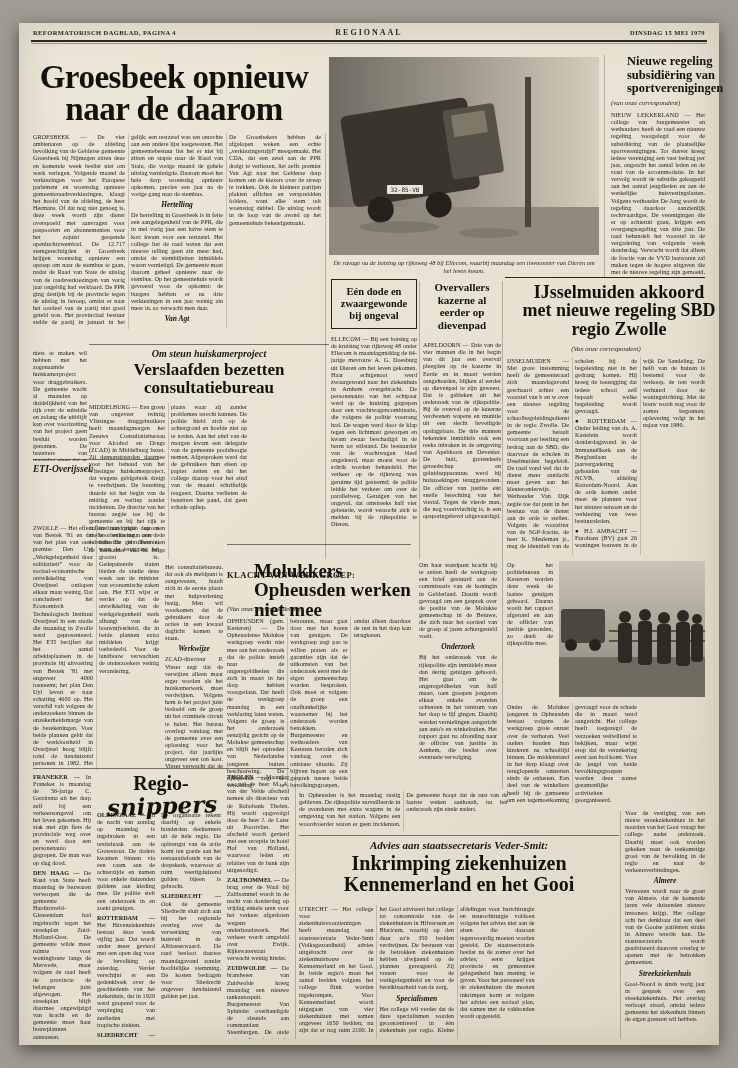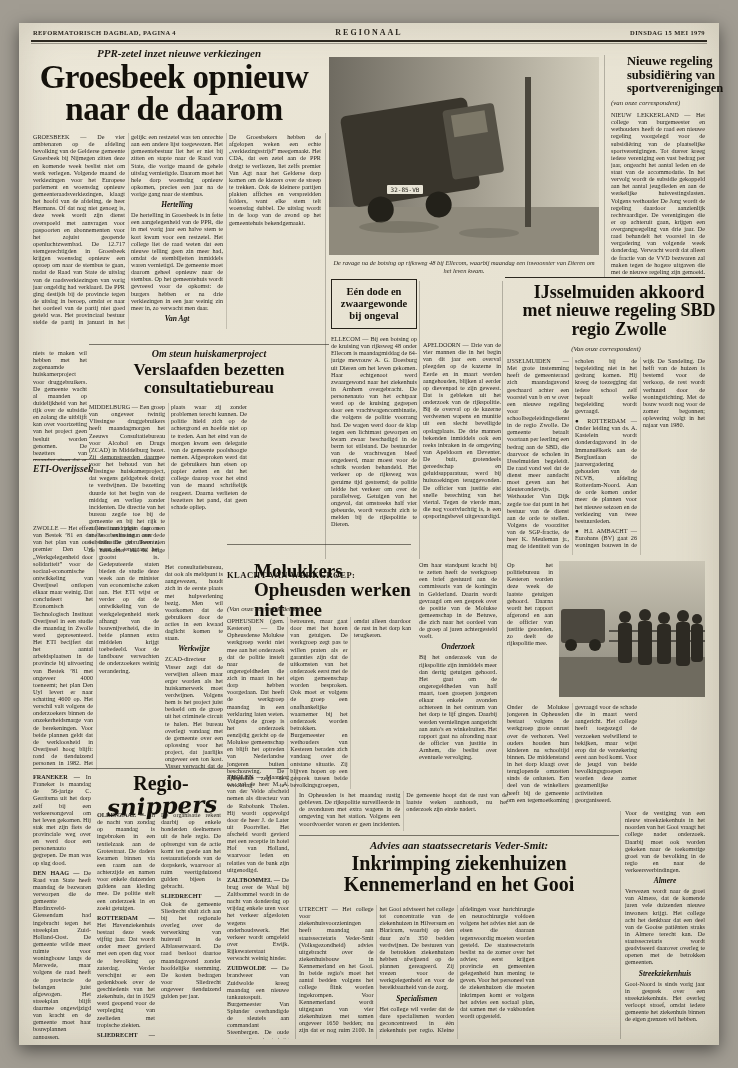--- a/index.html
+++ b/index.html
@@ -41,21 +41,20 @@
 <body>
 
 <div class="paper">
 
   <div class="abs mh" style="left:14px;top:7px;">REFORMATORISCH DAGBLAD, PAGINA 4</div>
   <div class="abs mh" style="left:0;top:6px;width:700px;text-align:center;font-size:8px;letter-spacing:2px;">REGIONAAL</div>
   <div class="abs mh" style="right:14px;top:7px;">DINSDAG 15 MEI 1979</div>
   <div class="rule" style="left:12px;top:17px;width:676px;height:2px;"></div>
   <div class="rule" style="left:12px;top:20px;width:676px;height:1px;opacity:.4;"></div>
 
-  <div class="abs kick" style="left:20px;top:24px;width:280px;">PPR-zetel inzet nieuwe verkiezingen</div>
   <div class="abs h-xl" style="left:6px;top:38px;width:298px;">Groesbeek opnieuw naar de daarom</div>
   <div class="abs body cols3" style="left:14px;top:110px;width:288px;height:196px;">
     <p>GROESBEEK — De vier ambtenaren op de afdeling bevolking van de Gelderse gemeente Groesbeek bij Nijmegen zitten deze en komende week beslist niet om werk verlegen. Volgende maand de verkiezingen voor het Europese parlement en woensdag opnieuw gemeenteraadsverkiezingen, klaagt het hoofd van de afdeling, de heer Hermans. Of dat nog niet genoeg is, deze week wordt zijn dienst overspoeld met aanvragen voor paspoorten en abonnementen voor het zojuist geopende openluchtzwembad. De 12.717 stemgerechtigden in Groesbeek krijgen woensdag opnieuw een oproep om naar de stembus te gaan, nadat de Raad van State de uitslag van de raadsverkiezingen van vorig jaar ongeldig had verklaard. De PPR ging destijds bij de provincie tegen de uitslag in beroep, omdat er naar het oordeel van de partij niet goed geteld was. Het provinciaal bestuur stelde de partij in januari in het gelijk: een restzetel was ten onrechte aan een andere lijst toegewezen. Het gemeentebestuur liet het er niet bij zitten en stapte naar de Raad van State, die vorige maand de gehele uitslag vernietigde. Daarom moet het hele dorp woensdag opnieuw opkomen, precies een jaar na de vorige gang naar de stembus.</p>
     <div class="sub">Hertelling</div>
     <p>De hertelling in Groesbeek is in feite een aangelegenheid van de PPR, die in mei vorig jaar een halve stem te kort kwam voor een restzetel. Het college liet de raad weten dat een nieuwe telling geen zin meer had, omdat de stembiljetten inmiddels waren vernietigd. De gemeente moet daarom geheel opnieuw naar de stembus. Op het gemeentehuis wordt gevreesd voor de opkomst: de burgers hebben er na drie verkiezingen in een jaar weinig zin meer in, zo verwacht men daar.</p>
     <div class="sub">Van Agt</div>
     <p>De Groesbekers hebben de afgelopen weken een echte „verkiezingsstrijd” meegemaakt. Het CDA, dat een zetel aan de PPR dreigt te verliezen, liet zelfs premier Van Agt naar het Gelderse dorp komen om de kiezers over de streep te trekken. Ook de kleinere partijen plakten affiches en verspreidden folders, want elke stem telt woensdag dubbel. De uitslag wordt in de loop van de avond op het gemeentehuis bekendgemaakt.</p>
   </div>
 
   <div class="abs" style="left:310px;top:34px;width:270px;height:198px;">
@@ -88,20 +87,21 @@
   <div class="vrule" style="left:585px;top:32px;height:222px;"></div>
   <div class="abs h-sm" style="left:592px;top:32px;width:94px;margin-left:16px;">Nieuwe regeling subsidiëring van sportverenigingen</div>
   <div class="abs by" style="left:592px;top:76px;width:94px;text-align:left;">(van onze correspondent)</div>
   <div class="abs body" style="left:592px;top:88px;width:94px;height:166px;">NIEUW LEKKERLAND — Het college van burgemeester en wethouders heeft de raad een nieuwe regeling voorgelegd voor de subsidiëring van de plaatselijke sportverenigingen. Tot dusver kreeg iedere vereniging een vast bedrag per jaar, ongeacht het aantal leden en de staat van de accommodatie. In het vervolg wordt de subsidie gekoppeld aan het aantal jeugdleden en aan de werkelijke huisvestingslasten. Volgens wethouder De Jong wordt de regeling daardoor aanzienlijk rechtvaardiger. De verenigingen die er op achteruit gaan, krijgen een overgangsregeling van drie jaar. De raad behandelt het voorstel in de vergadering van volgende week donderdag. Verwacht wordt dat alleen de fractie van de VVD bezwaren zal maken tegen de hogere uitgaven die met de nieuwe regeling zijn gemoeid. Het gaat om een bedrag van ruim dertigduizend gulden per jaar, dat ten laste komt van de post sportzaken op de gemeentebegroting.</div>
 
   <div class="abs box" style="left:312px;top:256px;width:86px;height:50px;">
     <div class="h-box">Eén dode en zwaargewonde bij ongeval</div>
   </div>
   <div class="abs body" style="left:312px;top:312px;width:86px;height:224px;">ELLECOM — Bij een botsing op de kruising van rijksweg 48 onder Ellecom is maandagmiddag de 64-jarige mevrouw A. G. Doesburg uit Dieren om het leven gekomen. Haar echtgenoot werd zwaargewond naar het ziekenhuis in Arnhem overgebracht. De personenauto van het echtpaar werd op de kruising gegrepen door een vrachtwagencombinatie, die volgens de politie voorrang had. De wagen werd door de klap tegen een lichtmast geworpen en kwam zwaar beschadigd in de berm tot stilstand. De bestuurder van de vrachtwagen bleef ongedeerd, maar moest voor de schrik worden behandeld. Het verkeer op de rijksweg was geruime tijd gestremd; de politie leidde het verkeer om over de parallelweg. Getuigen van het ongeval, dat omstreeks half vier gebeurde, wordt verzocht zich te melden bij de rijkspolitie te Dieren.</div>
 
+  <div class="abs h-box" style="left:404px;top:258px;width:78px;font-size:11px;">Overvallers kazerne al eerder op dievenpad</div>
   <div class="abs body" style="left:404px;top:318px;width:78px;height:218px;">APELDOORN — Drie van de vier mannen die in het begin van dit jaar een overval pleegden op de kazerne in Eerde en in maart werden aangehouden, blijken al eerder op dievenpad te zijn geweest. Dat is gebleken uit het onderzoek van de rijkspolitie. Bij de overval op de kazerne verdwenen wapens en munitie uit een slecht beveiligde opslagplaats. De drie mannen bekenden inmiddels ook een reeks inbraken in de omgeving van Apeldoorn en Deventer. De buit, grotendeels gereedschap en geluidsapparatuur, werd bij huiszoekingen teruggevonden. De officier van justitie eist snelle berechting van het viertal. Tegen de vierde man, die nog voortvluchtig is, is een opsporingsbevel uitgevaardigd.</div>
 
   <div class="rule" style="left:486px;top:254px;width:200px;height:1px;"></div>
   <div class="abs h-lg" style="left:488px;top:260px;width:198px;">IJsselmuiden akkoord met nieuwe regeling SBD regio Zwolle</div>
   <div class="abs by" style="left:488px;top:322px;width:198px;">(Van onze correspondent)</div>
   <div class="abs body cols3" style="left:488px;top:334px;width:198px;height:198px;">
     <p>IJSSELMUIDEN — Met grote instemming heeft de gemeenteraad zich maandagavond geschaard achter een voorstel van b en w over een nieuwe regeling voor de schoolbegeleidingsdienst in de regio Zwolle. De gemeente betaalt voortaan per leerling een bedrag aan de SBD, die daarvoor de scholen in IJsselmuiden begeleidt. De raad vond wel dat de dienst meer aandacht moet geven aan het kleuteronderwijs. Wethouder Van Dijk zegde toe dat punt in het bestuur van de dienst aan de orde te stellen. Volgens de voorzitter van de SGP-fractie, de heer K. Meuleman jr., mag de identiteit van de scholen bij de begeleiding niet in het gedrang komen. Hij kreeg de toezegging dat iedere school zelf bepaalt welke begeleiding wordt gevraagd.</p>
     <p>● ROTTERDAM — Onder leiding van ds. A. Kastelein wordt donderdagavond in de Immanuëlkerk aan de Berglustlaan de jaarvergadering gehouden van de NCVB, afdeling Rotterdam-Noord. Aan de orde komen onder meer de plannen voor het nieuwe seizoen en de verkiezing van twee bestuursleden.</p>
     <p>● H.I. AMBACHT — Eurohans (BV) gaat 26 woningen bouwen in de wijk De Sandeling. De helft van de huizen is bestemd voor de verkoop, de rest wordt verhuurd door de woningstichting. Met de bouw wordt nog voor de zomer begonnen; oplevering volgt in het najaar van 1980.</p>
   </div>

